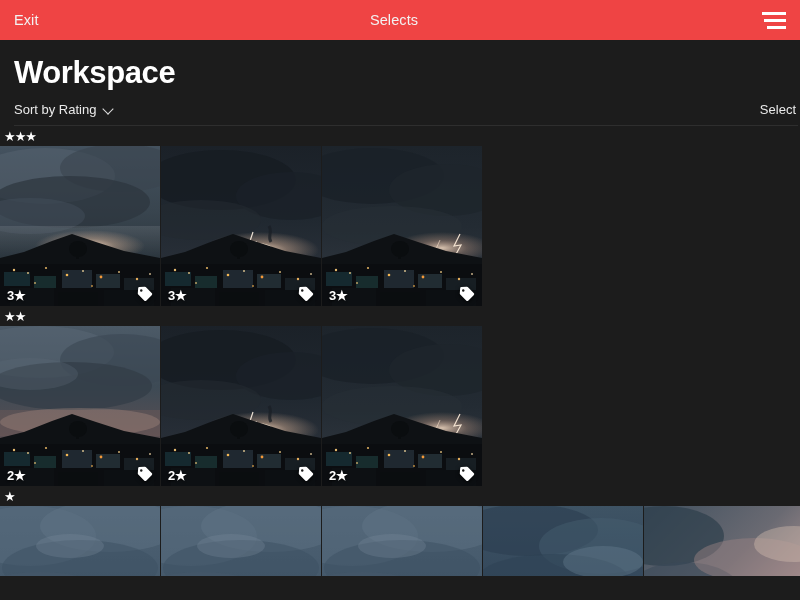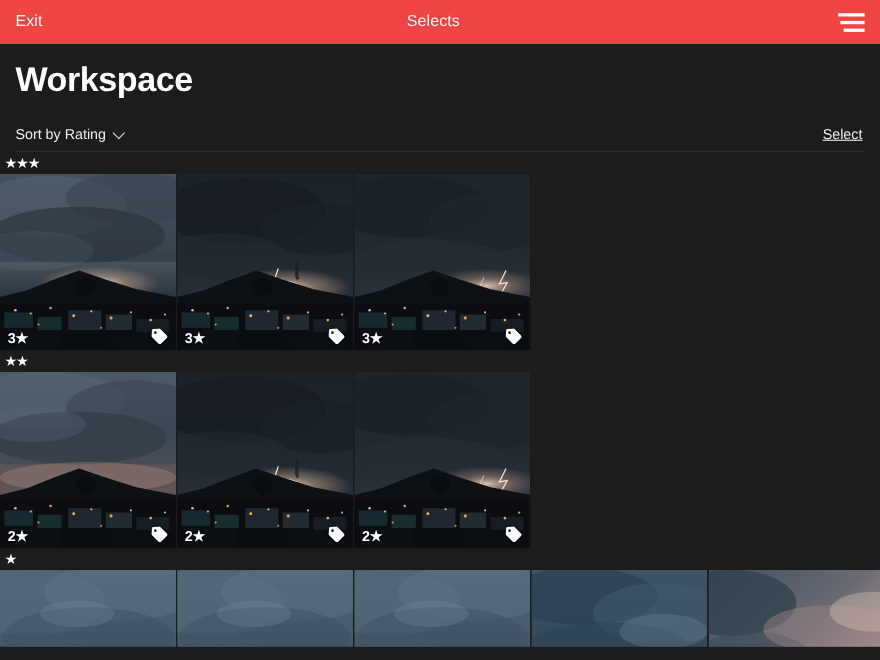--- a/index.html
+++ b/index.html
@@ -44,33 +44,33 @@
     gap: 4px;
     cursor: pointer;
   }
   .topbar-menu i { display:block; height: 3px; background: #ffffff; border-radius: 0; }
   .topbar-menu i:nth-child(1) { width: 24px; }
   .topbar-menu i:nth-child(2) { width: 22px; }
   .topbar-menu i:nth-child(3) { width: 19px; }
 
   
   .page-header {
-    padding: 16px 14px 0 14px;
+    padding: 16px 2px 0 14px;
     background: #1c1c1c;
   }
   .page-title {
     font-size: 31px;
     font-weight: bold;
     letter-spacing: -0.4px;
     color: #ffffff;
     line-height: 1.1;
   }
 
   .sortbar {
-    margin-top: 16px;
+    margin-top: 4px;
     height: 32px;
     display: flex;
     align-items: center;
     border-bottom: 1px solid #2e2e2e;
     position: relative;
   }
   .sort-control {
     display: flex; align-items: center; gap: 7px;
     cursor: pointer;
   }
@@ -88,21 +88,20 @@
     border-right: 1.6px solid #dcdcdc;
     border-bottom: 1.6px solid #dcdcdc;
     transform: rotate(45deg);
   }
   .select-action {
     margin-left: auto;
     font-size: 13px;
     color: #eaeaea;
     cursor: pointer;
     padding-right: 2px;
-    text-decoration: underline;
   }
 
   
   .groups { background: #1c1c1c; }
   .group-header {
     height: 20px;
     display: flex;
     align-items: center;
     padding-left: 4px;
     letter-spacing: 0px;

